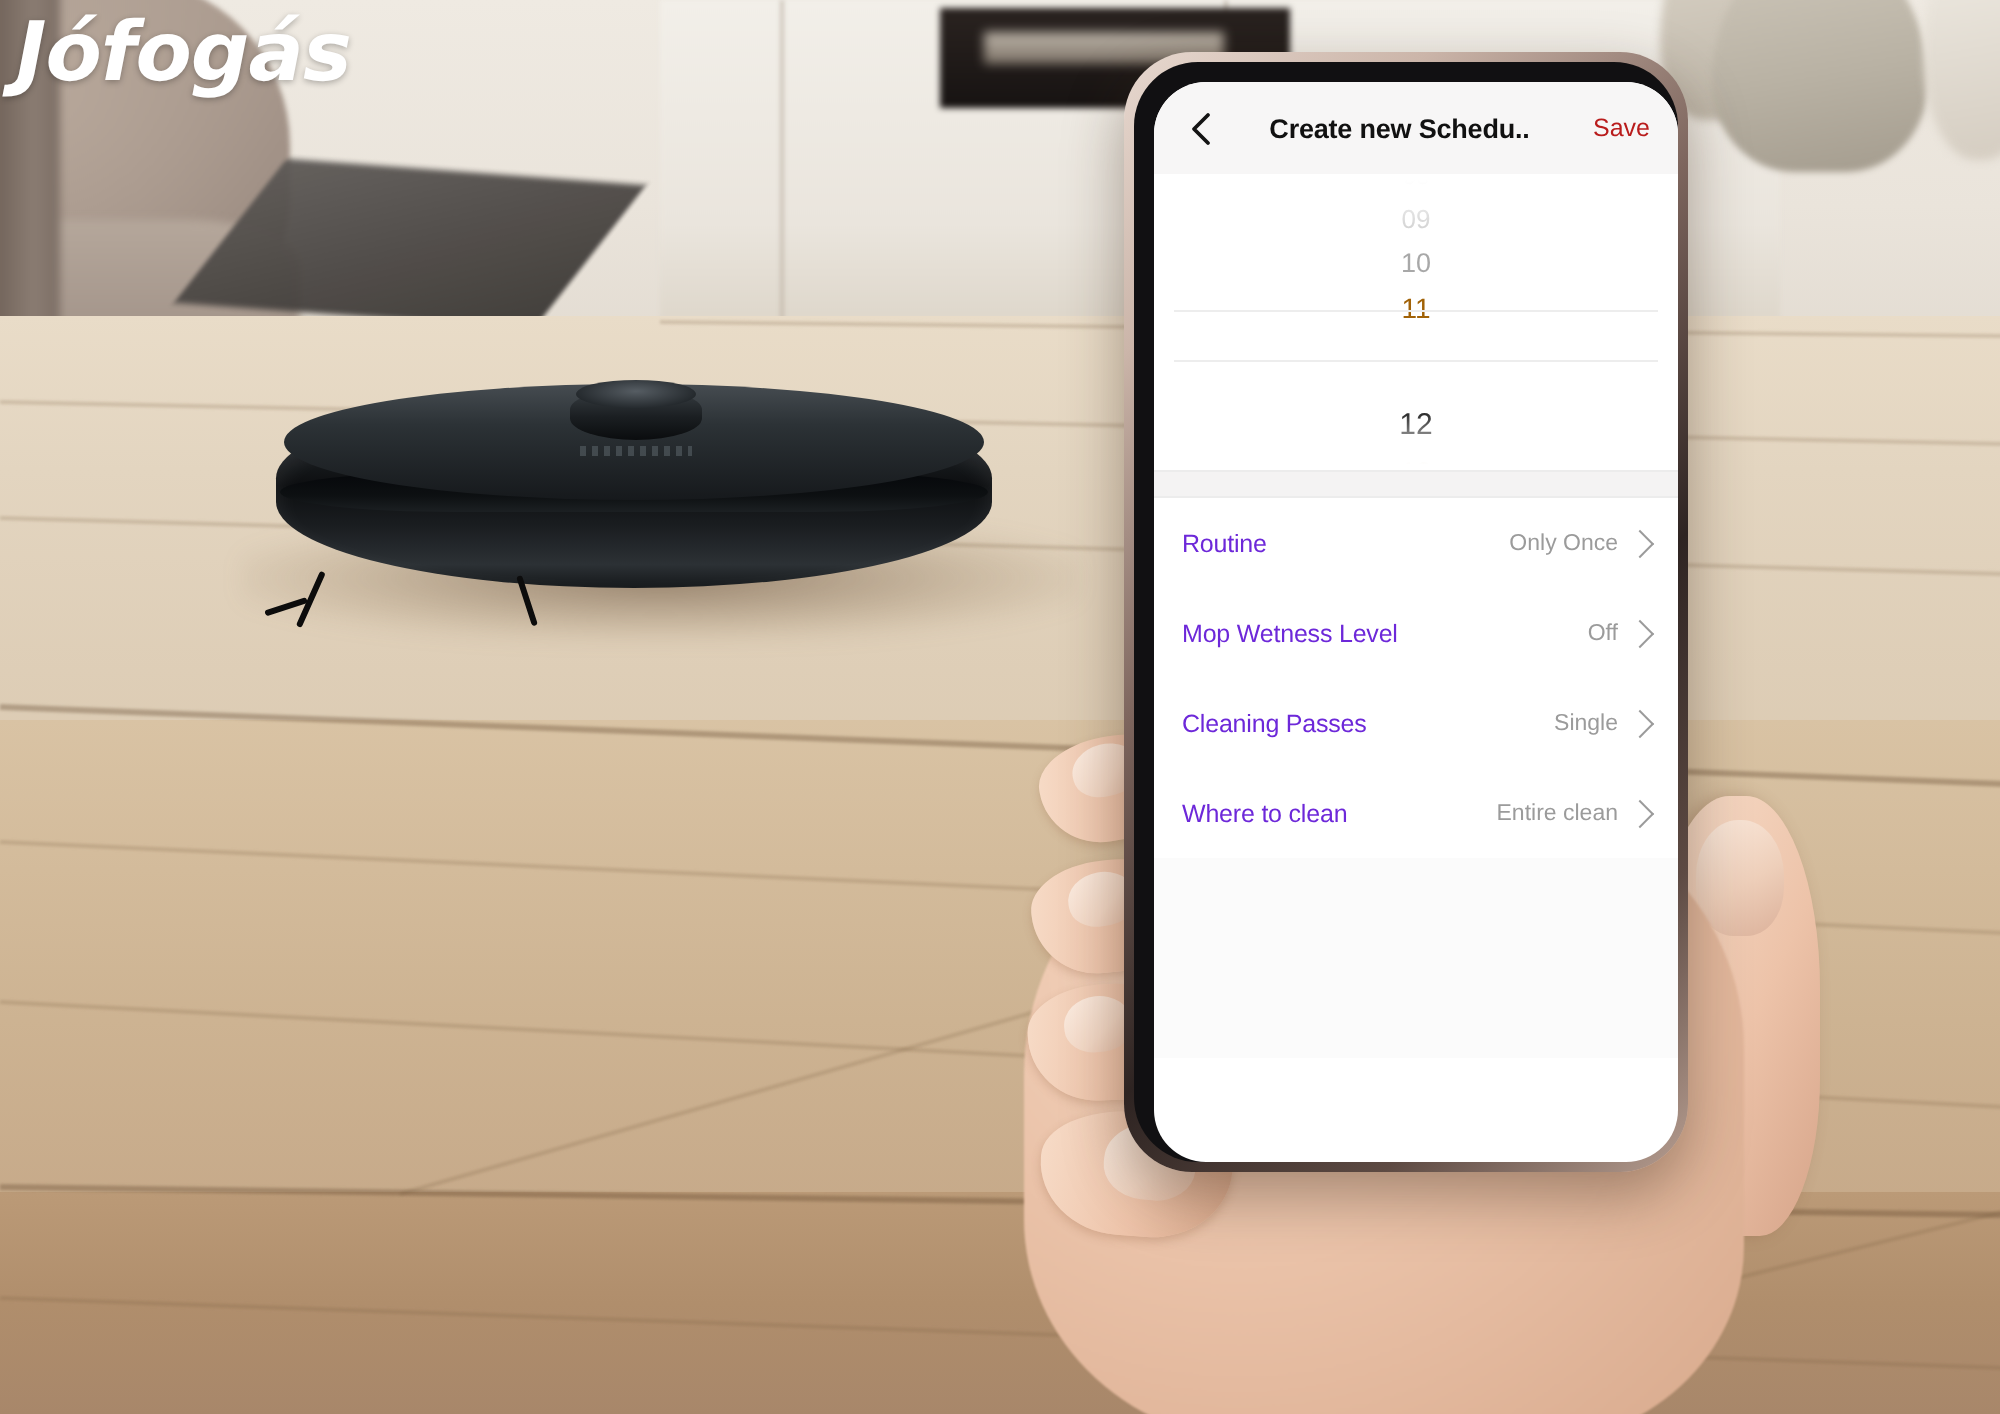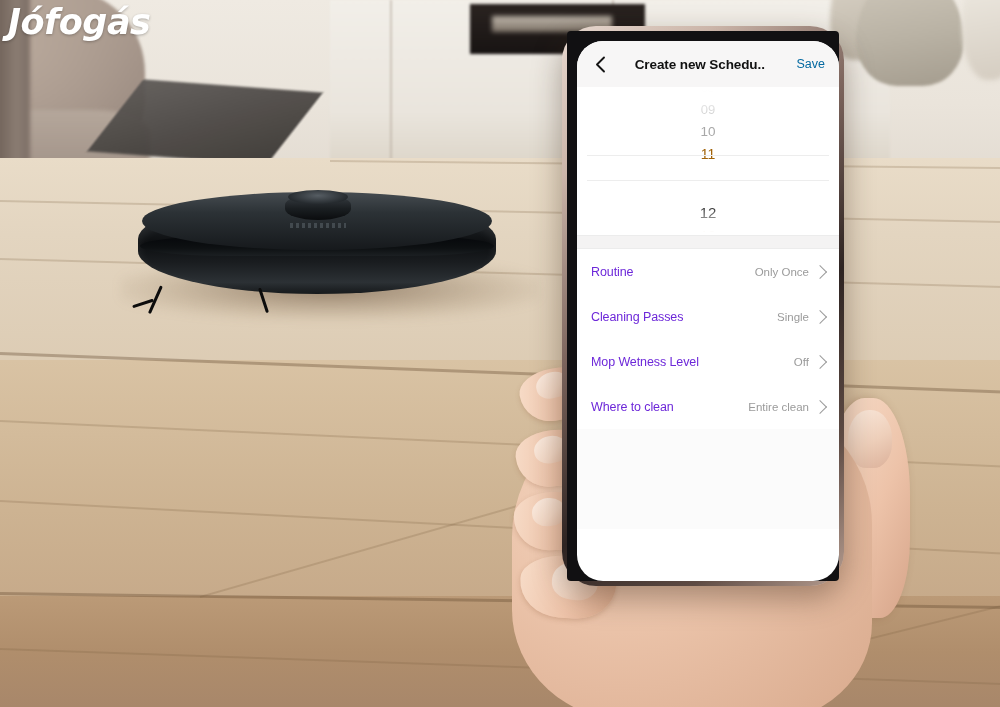--- a/index.html
+++ b/index.html
@@ -200,21 +200,21 @@
     position: absolute;
     background: #0c0c0c;
     border-radius: 2px;
     transform-origin: top center;
   }
 
   
   .watermark {
     position: absolute;
     left: 8px; top: 2px;
-    font-size: 35px;
+    font-size: 41px;
     font-weight: 700;
     font-style: italic;
     color: #ffffff;
     letter-spacing: -0.5px;
     text-shadow: 0 1px 3px rgba(0,0,0,0.28);
     z-index: 40;
     font-family: "DejaVu Sans", sans-serif;
   }
 
   
@@ -264,21 +264,21 @@
     width: 282px; height: 560px;
     border-radius: 34px;
     background: linear-gradient(135deg,#e7d8cf 0%, #cbb5a9 18%, #7d655d 40%, #2e2422 62%, #5d4a43 82%, #b79e91 100%);
     box-shadow: 0 12px 30px rgba(60,40,25,0.4);
     z-index: 34;
   }
   .phone-bezel {
     position: absolute;
     left: 5px; top: 5px;
     width: 272px; height: 550px;
-    border-radius: 4px;
+    border-radius: 32px;
     background: #111012;
   }
   .screen {
     position: absolute;
     left: 10px; top: 10px;
     width: 262px; height: 540px;
     border-radius: 26px;
     background: #ffffff;
     overflow: hidden;
   }
@@ -306,21 +306,21 @@
     font-size: 13.5px;
     font-weight: 700;
     color: #111;
     letter-spacing: -0.1px;
     white-space: nowrap;
     overflow: hidden;
   }
   .save-btn {
     flex: 0 0 auto;
     font-size: 12.5px;
-    color: #0369a1;
+    color: #b91c1c;
     cursor: pointer;
     padding-left: 6px;
   }
 
   
   .picker {
     position: relative;
     height: 148px;
     background: #ffffff;
     overflow: hidden;
@@ -517,28 +517,28 @@
         <div class="settings-list">
 
           <div class="row">
             <div class="row-label">Routine</div>
             <div class="row-value">Only Once</div>
             <div class="chev"></div>
           </div>
 
 
           <div class="row">
+            <div class="row-label">Mop Wetness Level</div>
+            <div class="row-value">Off</div>
+            <div class="chev"></div>
+          </div>
+
+          <div class="row">
             <div class="row-label">Cleaning Passes</div>
             <div class="row-value">Single</div>
-            <div class="chev"></div>
-          </div>
-
-          <div class="row">
-            <div class="row-label">Mop Wetness Level</div>
-            <div class="row-value">Off</div>
             <div class="chev"></div>
           </div>
 
           <div class="row">
             <div class="row-label">Where to clean</div>
             <div class="row-value">Entire clean</div>
             <div class="chev"></div>
           </div>
 
           <div class="list-tail"></div>

